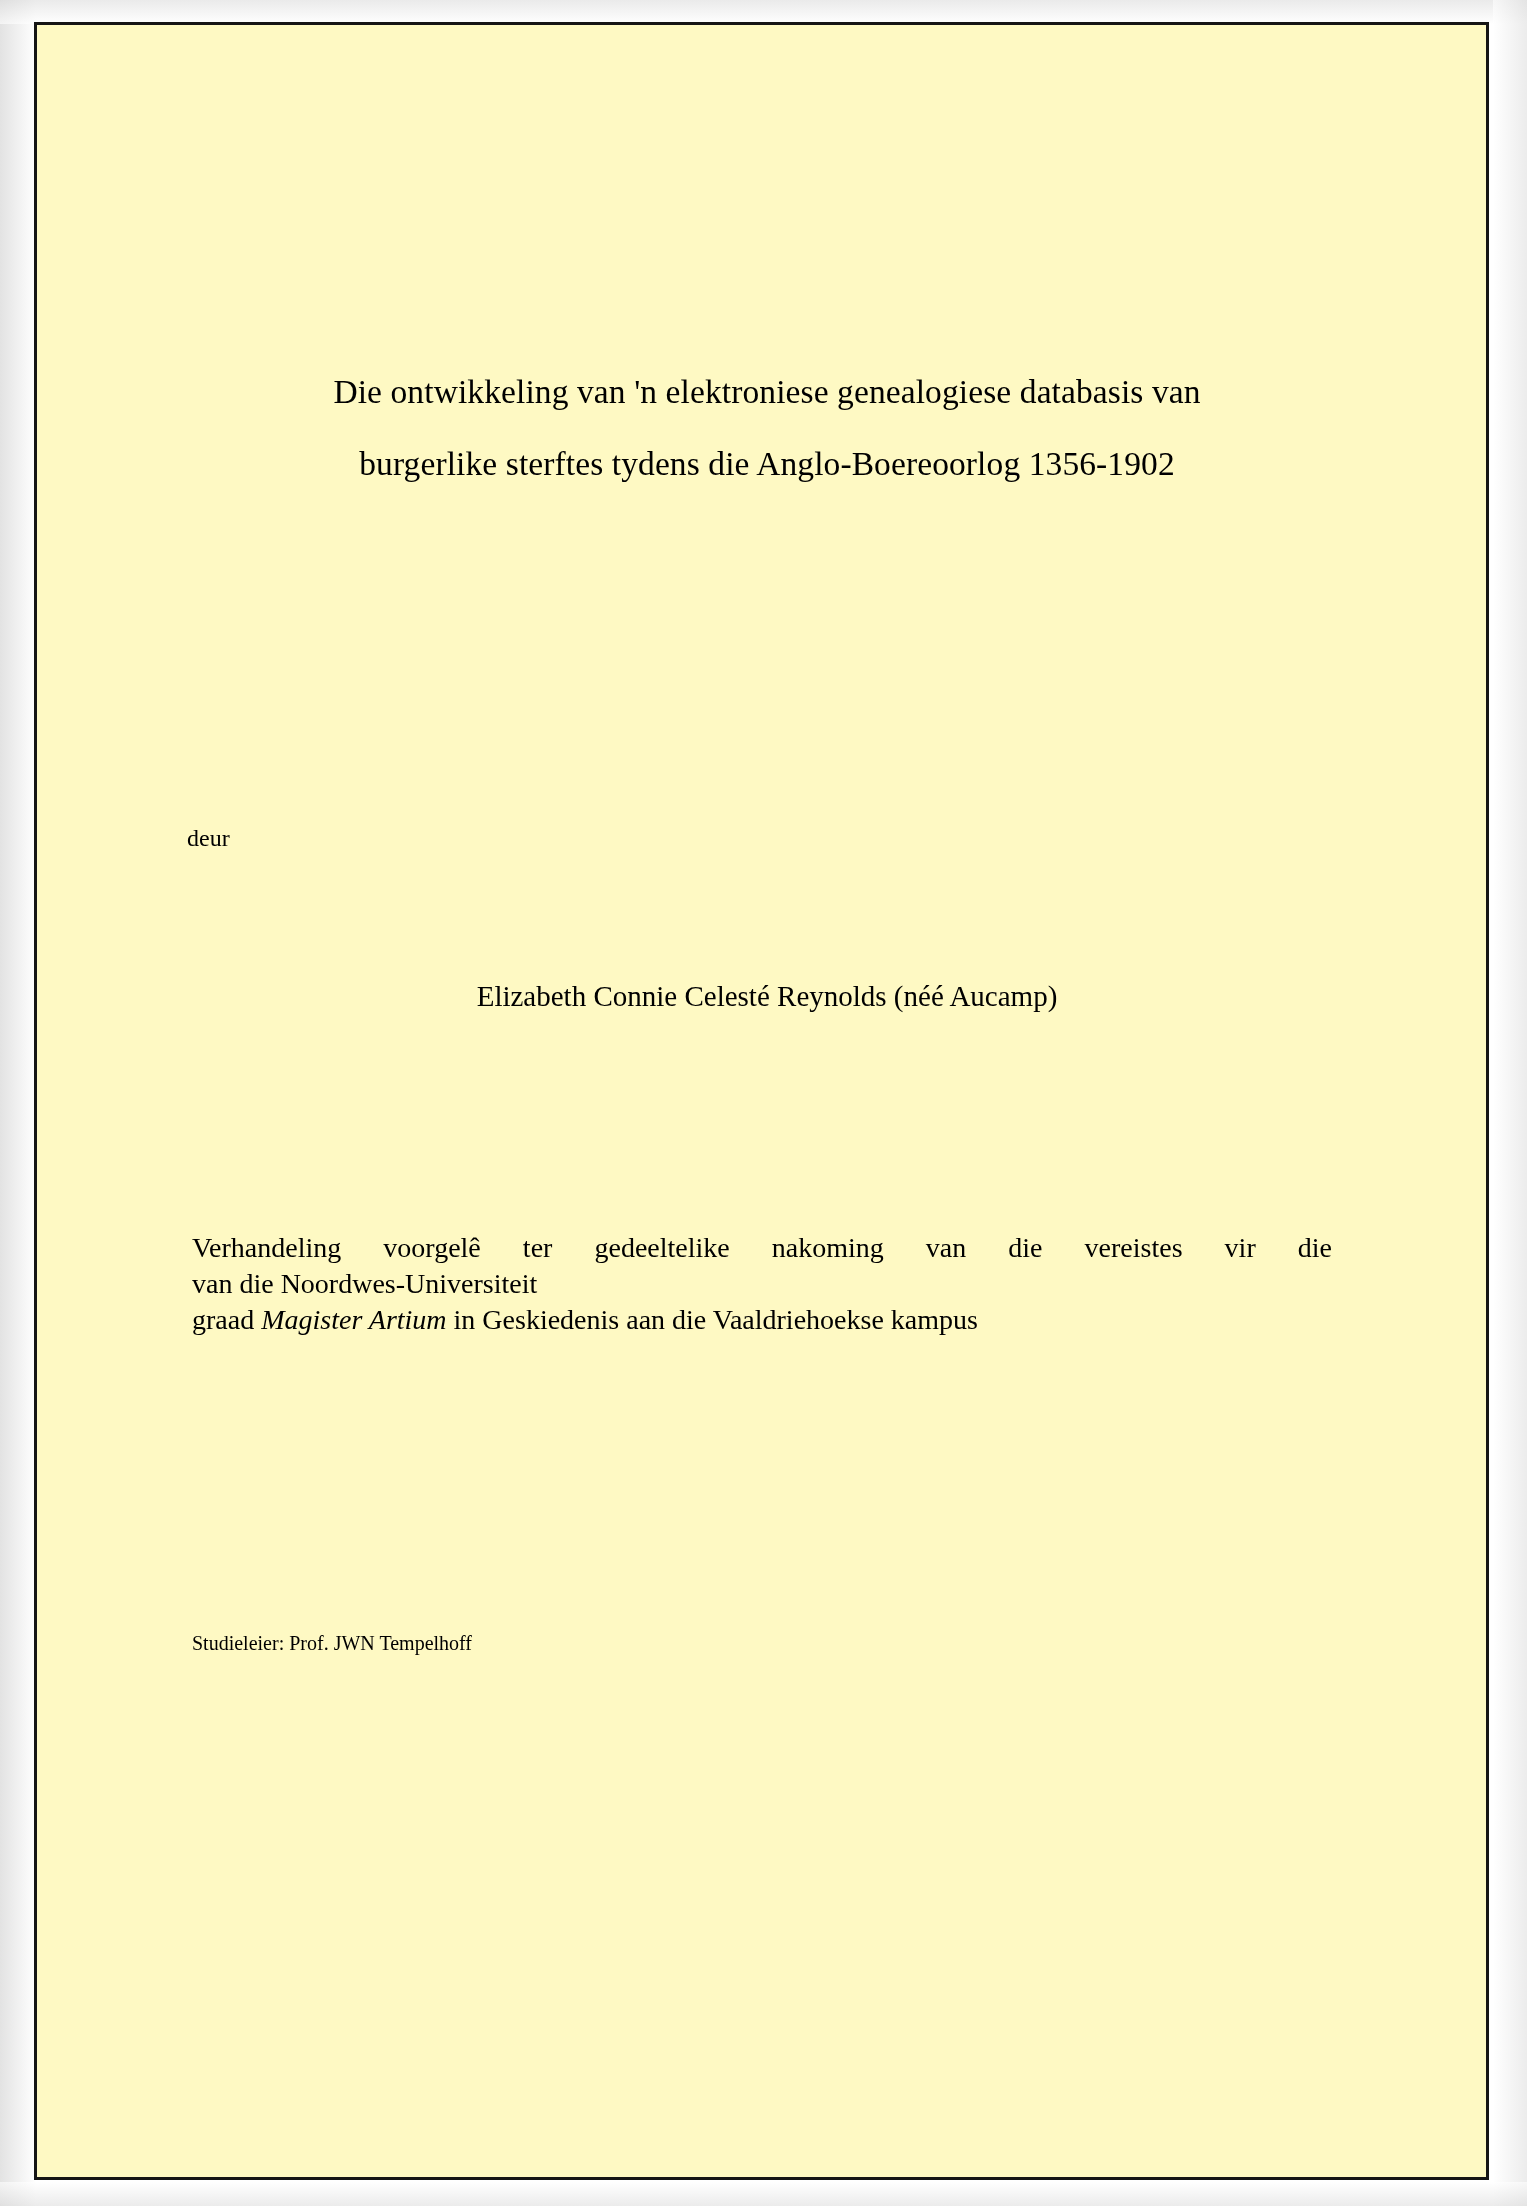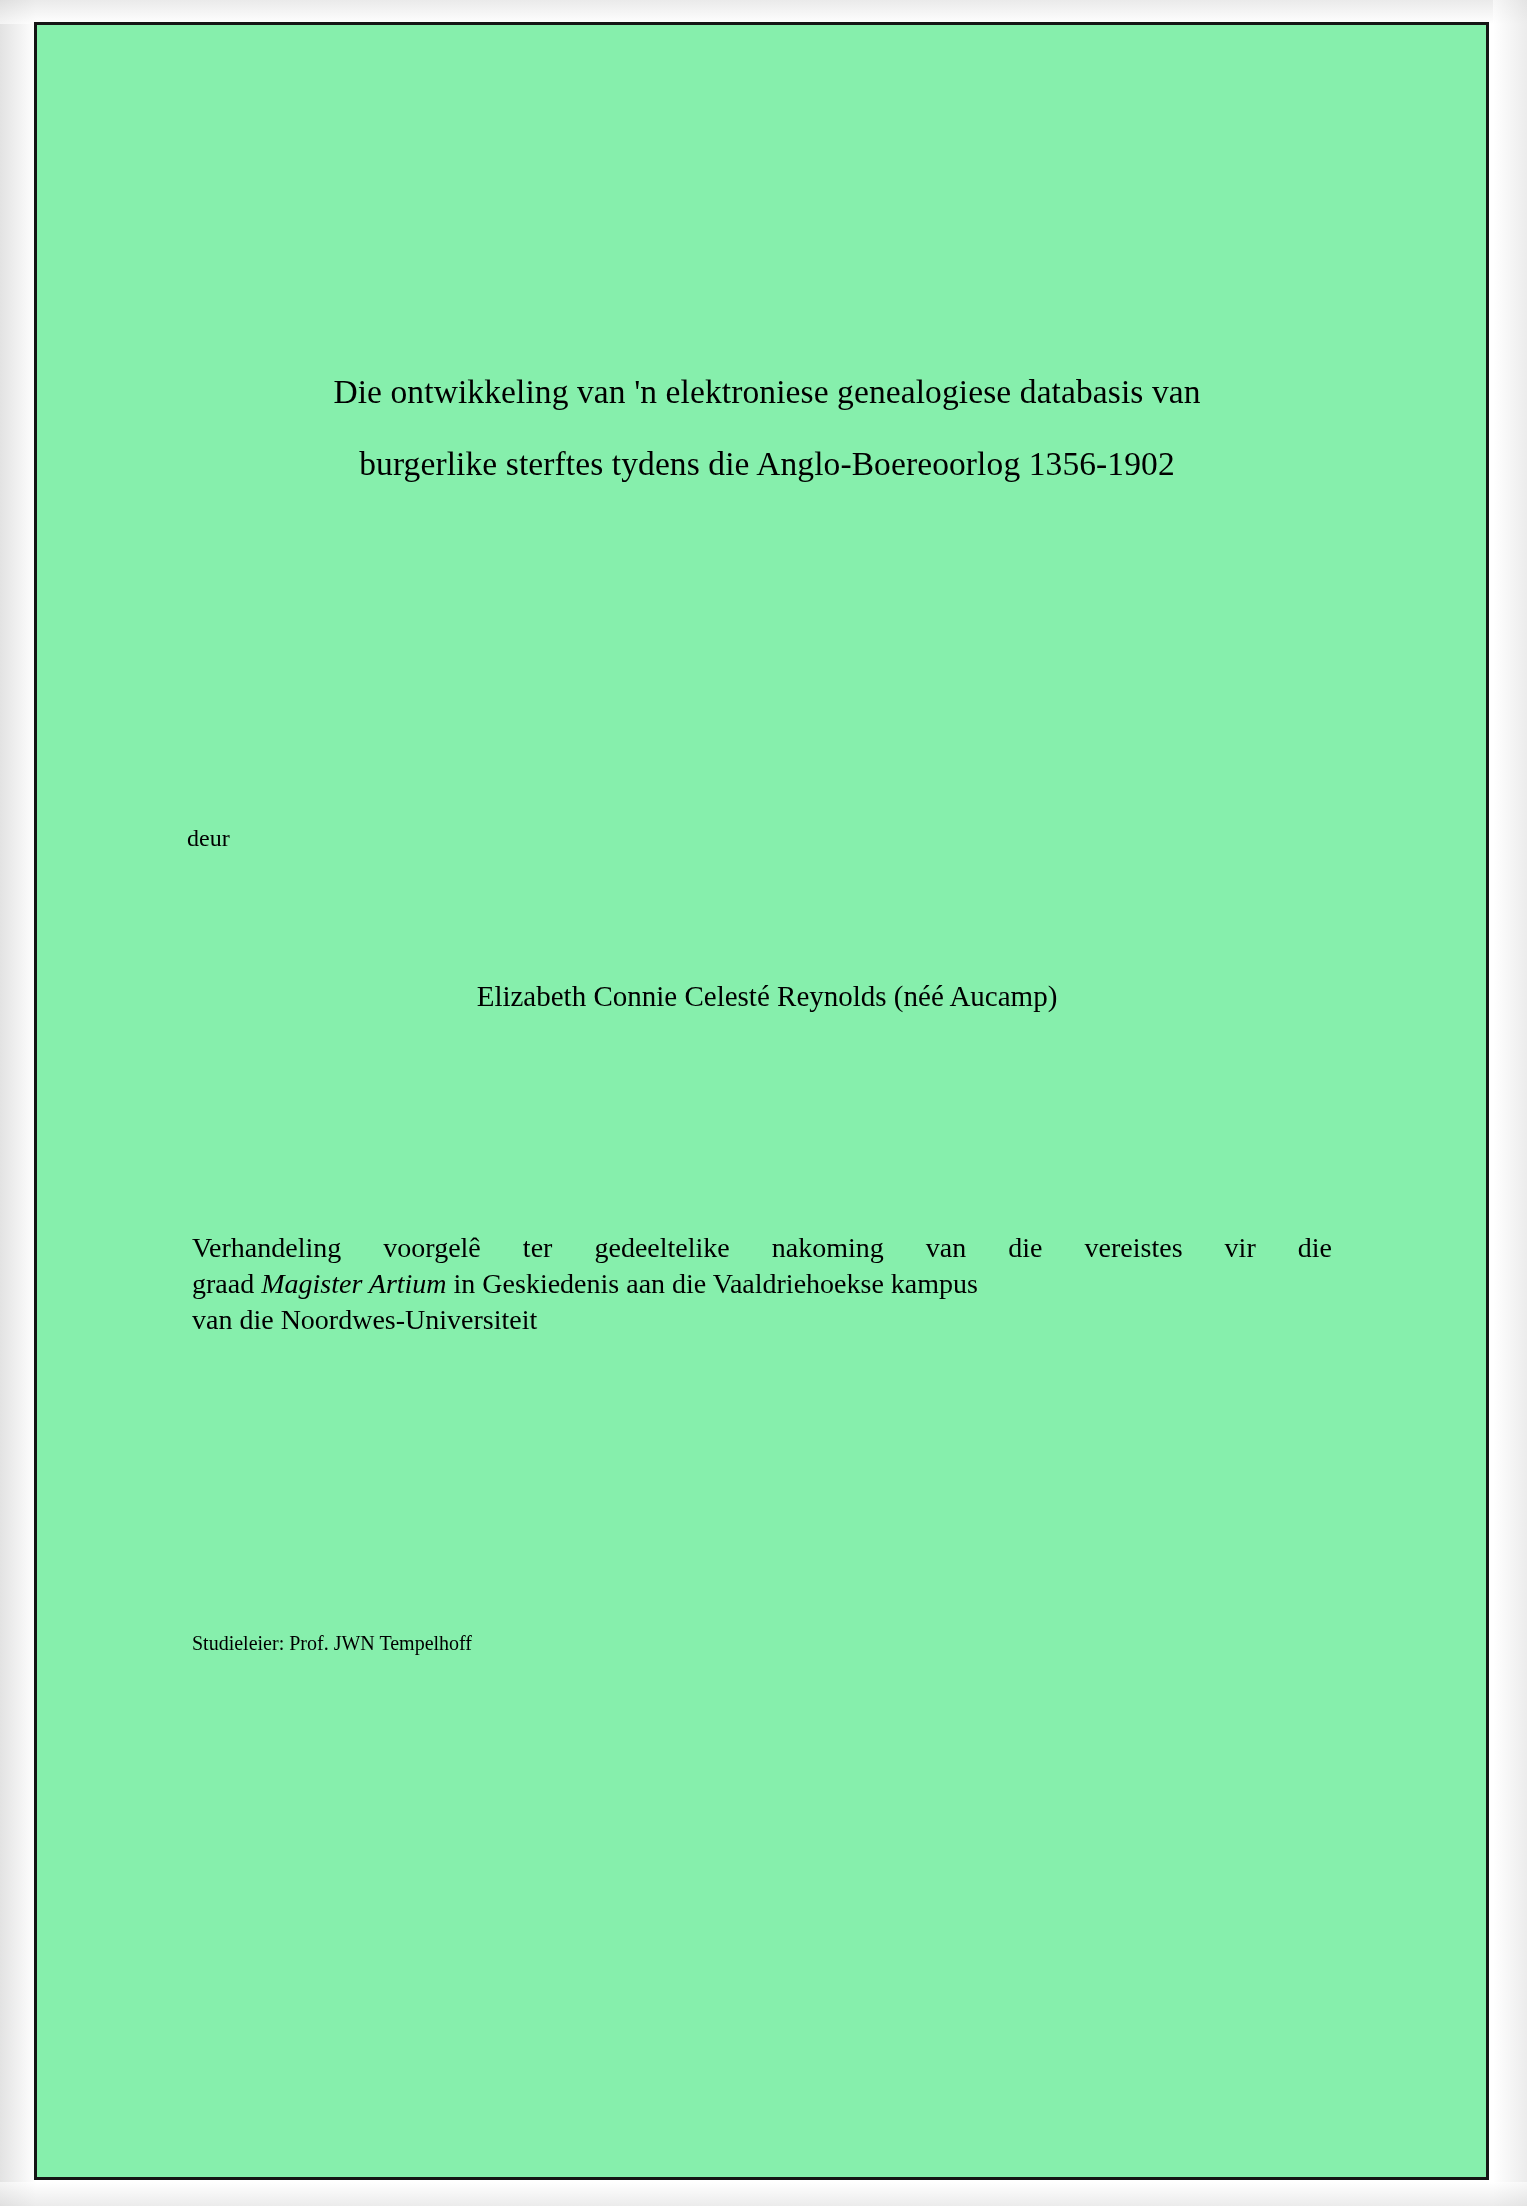--- a/index.html
+++ b/index.html
@@ -27,21 +27,21 @@
   }
 
   
   .page-border {
     position: absolute;
     left: 34px;
     top: 22px;
     width: 1455px;
     height: 2158px;
     border: 3px solid #151515;
-    background: #86efac;
+    background: #fef9c3;
     box-sizing: border-box;
   }
 
   .page-inner {
     position: absolute;
     left: 0;
     top: 0;
     right: 0;
     bottom: 0;
     padding: 0;
@@ -181,22 +181,22 @@
           <div class="title-line l1">Die ontwikkeling van 'n elektroniese genealogiese databasis van</div>
           <div class="title-line l2">burgerlike sterftes tydens die Anglo-Boereoorlog 1356-1902</div>
         </div>
 
         <div class="byline-label">deur</div>
 
         <div class="author">Elizabeth Connie Celesté Reynolds (néé Aucamp)</div>
 
         <div class="statement">
           <div class="just">Verhandeling voorgelê ter gedeeltelike nakoming van die vereistes vir die</div>
+          <div class="normal">van die Noordwes-Universiteit</div>
           <div class="normal"><span>graad </span><i>Magister Artium</i><span> in Geskiedenis aan die Vaaldriehoekse kampus</span></div>
-          <div class="normal">van die Noordwes-Universiteit</div>
         </div>
 
         <div class="supervisor-block">
           <div>Studieleier: Prof. JWN Tempelhoff</div>
         </div>
 
 
       </div>
     </div>
   </div>

